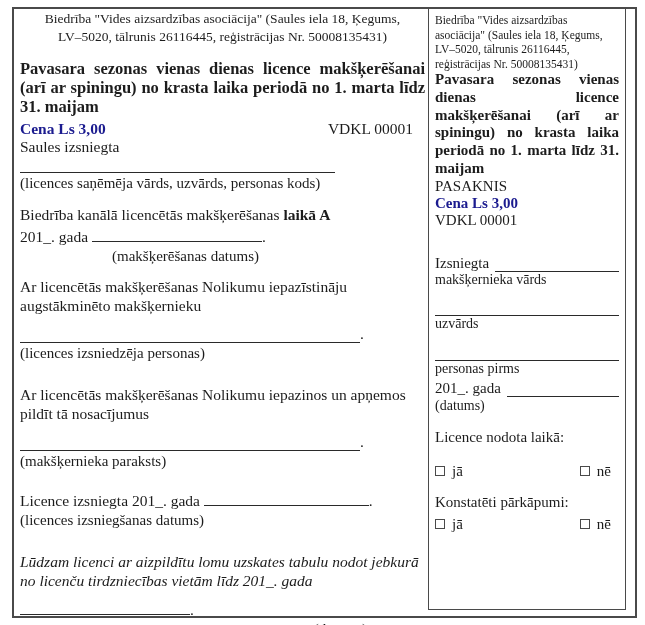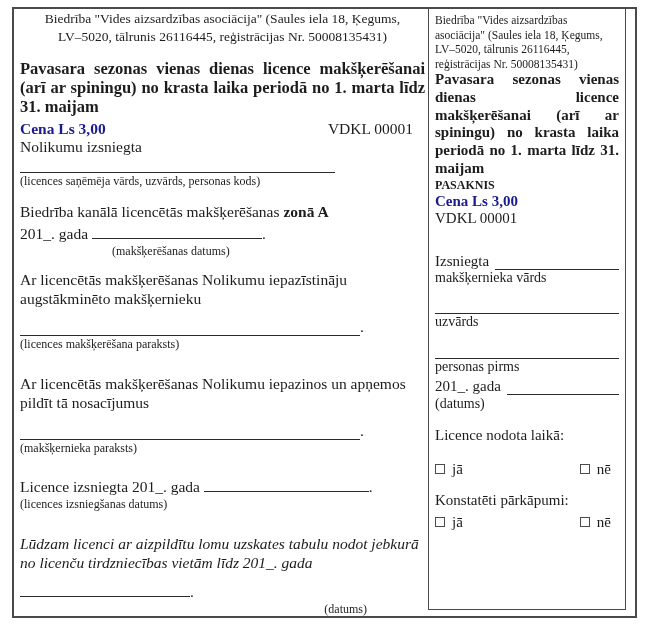--- a/index.html
+++ b/index.html
@@ -14,21 +14,21 @@
   }
   
   .left-col{position:absolute;left:20px;top:10px;width:405px;}
   .left-col p{margin:0;}
   .org-header{ text-align:center;font-size:13.5px;line-height:1.32;padding:0 24px;}
   .main-title{ margin-top:13px !important;font-size:16.5px;font-weight:bold;line-height:1.17;text-align:justify;}
   .price-row{display:flex;align-items:baseline;margin-top:3px;font-size:15.5px;}
   .price{font-weight:bold;color:#1b1b8f;}
   .lic-no{margin-left:auto;margin-right:12px;color:#1c1c1c;}
   .body-text{font-size:15.5px;line-height:1.22;}
-  .caption{font-size:12px;line-height:1.2;margin-top:1px !important;}
+  .caption{font-size:15px;line-height:1.2;margin-top:1px !important;}
   .blank{display:inline-block;border-bottom:1px solid #2a2a2a;height:13px;vertical-align:baseline;}
   .blank-div{border-bottom:1px solid #2a2a2a;}
   .w315{width:315px;}
   .w170{width:170px;}
   .w165{width:165px;}
   .full-sig{width:340px;margin-top:14px;height:12px;}
   .dot{font-size:15.5px;}
   .zone-line{margin-top:14px !important;}
   .zone-bold{font-weight:bold;}
   .date-line{margin-top:3px !important;font-size:15.5px;}
@@ -42,21 +42,21 @@
   .notice{margin-top:12px !important;font-style:italic;font-size:14.8px;line-height:1.22;}
   
   .right-box{
     position:absolute;left:428px;top:9px;width:198px;height:601px;
     border-left:1.5px solid #4a4a4a;border-right:1.5px solid #4a4a4a;border-bottom:1.5px solid #4a4a4a;
     box-sizing:border-box;padding:4px 6px 0 6px;
   }
   .right-box p{margin:0;}
   .r-org{font-size:11.5px;line-height:1.27;}
   .r-title{font-size:15px;font-weight:bold;line-height:1.18;text-align:justify;}
-  .r-stub{font-size:12px;font-weight:bold;}
+  .r-stub{font-size:15px;font-weight:normal;}
   .r-price{font-size:15px;font-weight:bold;color:#1b1b8f;}
   .r-licno{font-size:15px;}
   .r-row{display:flex;align-items:flex-end;font-size:15px;}
   .r-row .blank-div{flex:1;margin-left:6px;height:12px;}
   .r-issued{margin-top:26px !important;justify-content:center;}
   .r-caption{font-size:14px;line-height:1.2;}
   .r-line{margin-top:15px;height:12px;}
   .r-datums{margin-top:1px !important;}
   .r-label{font-size:15px;margin-top:14px !important;}
   .check-row{display:flex;justify-content:space-between;padding-right:8px;font-size:15px;margin-top:17px !important;}
@@ -72,36 +72,36 @@
   <div class="left-col">
     <p class="org-header">Biedrība "Vides aizsardzības asociācija" (Saules iela 18, Ķegums, LV–5020, tālrunis 26116445, reģistrācijas Nr. 50008135431)</p>
 
     <p class="main-title">Pavasara sezonas vienas dienas licence makšķerēšanai (arī ar spiningu) no krasta laika periodā no 1. marta līdz 31. maijam</p>
 
     <div class="price-row">
       <span class="price">Cena Ls 3,00</span>
       <span class="lic-no">VDKL 00001</span>
     </div>
 
-    <p class="body-text">Nolikumu izsniegta</p>
+    <p class="body-text">Saules izsniegta</p>
 
     <div class="blank-div w315" style="margin-top:6px;height:10px;"></div>
     <p class="caption">(licences saņēmēja vārds, uzvārds, personas kods)</p>
 
-    <p class="body-text zone-line"><span>Biedrība kanālā licencētās makšķerēšanas </span><span class="zone-bold">zonā A</span></p>
+    <p class="body-text zone-line"><span>Biedrība kanālā licencētās makšķerēšanas </span><span class="zone-bold">laikā A</span></p>
 
     <p class="date-line"><span>201_. gada</span> <span class="blank w170"></span><span class="dot">.</span></p>
     <p class="caption caption-center">(makšķerēšanas datums)</p>
 
     <p class="body-text para">Ar licencētās makšķerēšanas Nolikumu iepazīstināju augstākminēto makšķernieku</p>
     <div style="display:flex;align-items:flex-end;">
       <div class="blank-div full-sig"></div>
       <span class="dot">.</span>
     </div>
-    <p class="caption">(licences makšķerēšana paraksts)</p>
+    <p class="caption">(licences izsniedzēja personas)</p>
 
     <p class="body-text para2">Ar licencētās makšķerēšanas Nolikumu iepazinos un apņemos pildīt tā nosacījumus</p>
     <div style="display:flex;align-items:flex-end;">
       <div class="blank-div full-sig"></div>
       <span class="dot">.</span>
     </div>
     <p class="caption">(makšķernieka paraksts)</p>
 
     <p class="issued-line"><span>Licence izsniegta 201_. gada</span> <span class="blank w165"></span><span class="dot">.</span></p>
     <p class="caption">(licences izsniegšanas datums)</p>

